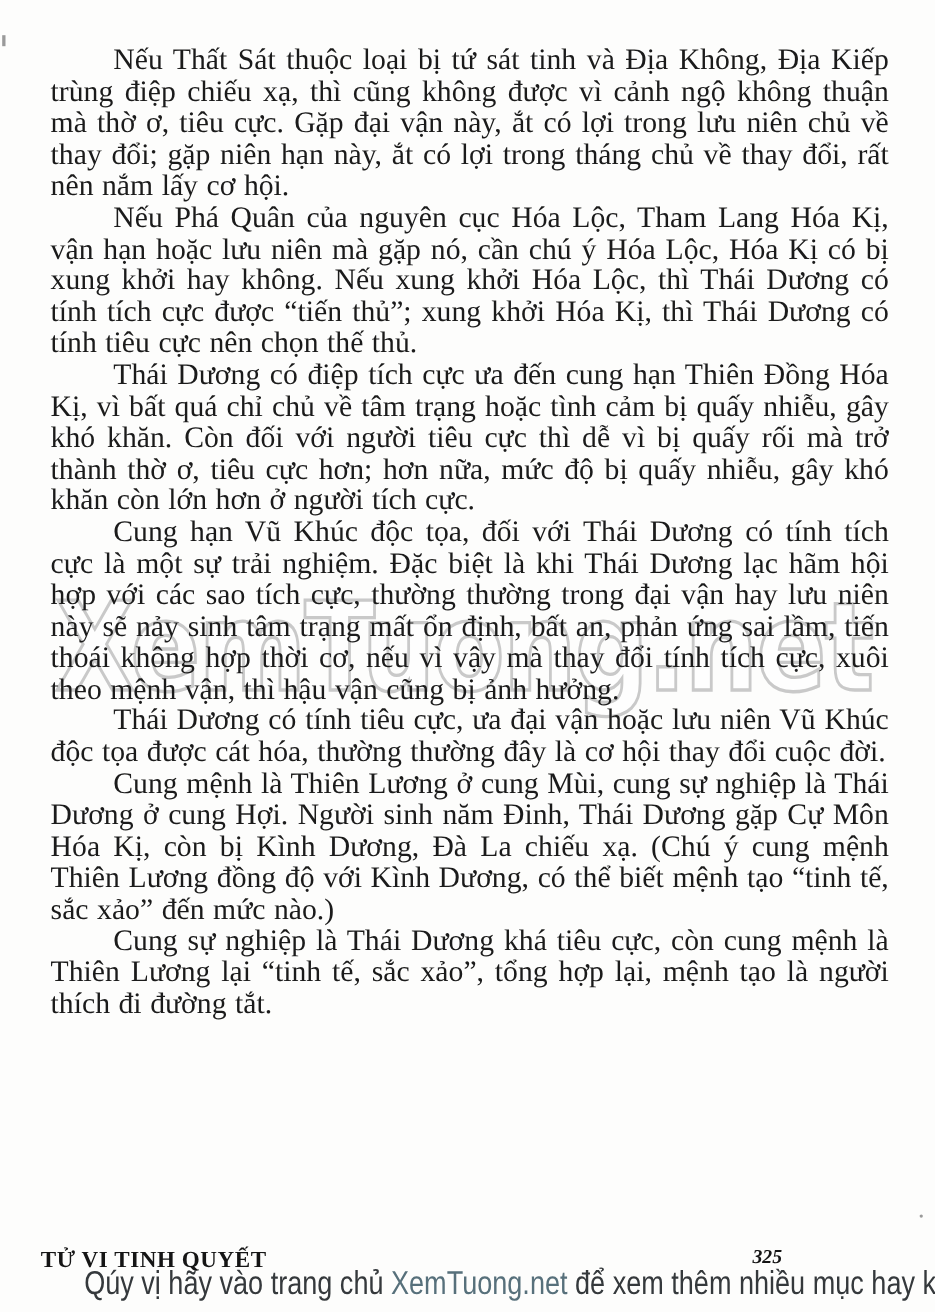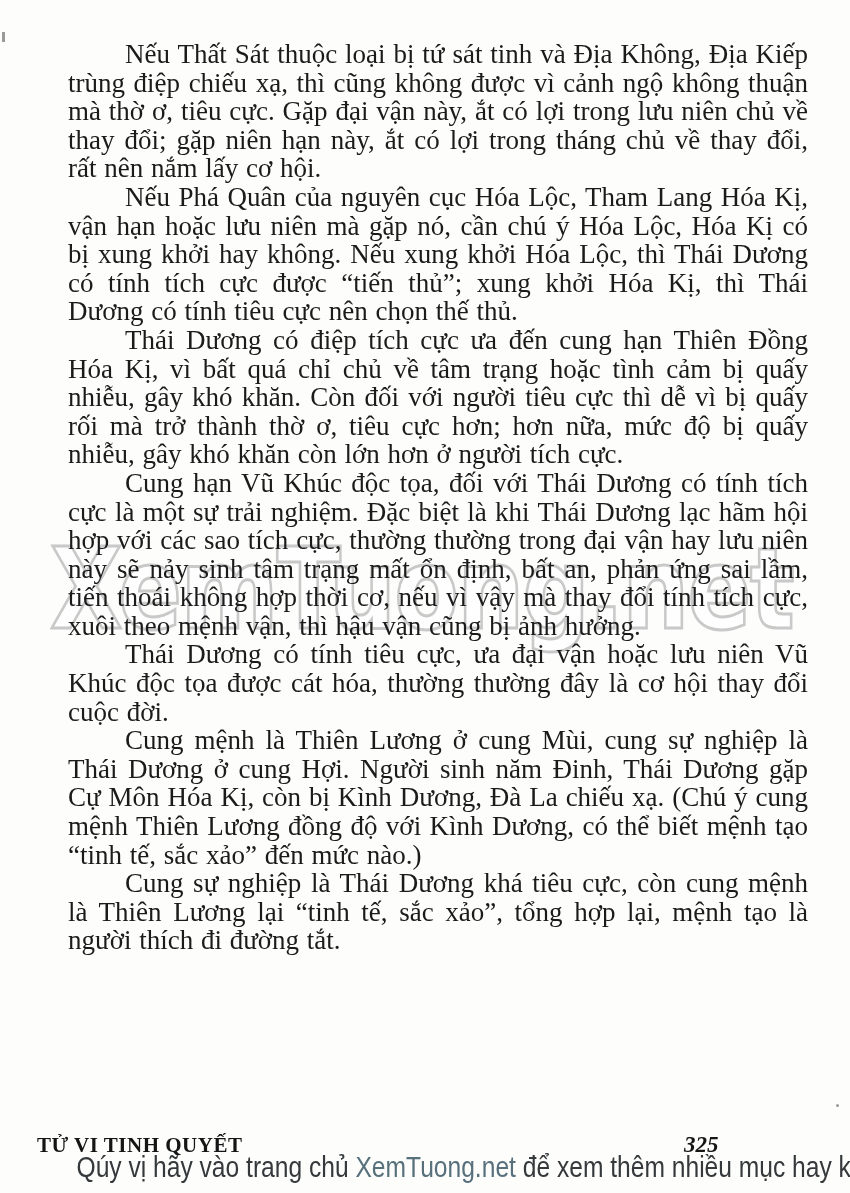--- a/index.html
+++ b/index.html
@@ -12,21 +12,20 @@
     position: relative;
     width: 850px; height: 1193px;
     background: #fdfdfc;
     overflow: hidden;
   }
   .content {
     position: absolute;
     top: 40px; left: 46px; right: 42px;
     z-index: 2;
     color: #1b1b1b;
-    margin-left: 22px;
   }
   .content p {
     margin: 0;
     font-size: 27px;
     line-height: 28.6px;
     text-align: justify;
     text-indent: 57px;
     word-spacing: 1px;
     color: #1b1b1b;
   }
@@ -58,21 +57,21 @@
     color: #151515;
     margin-top: 11px;
   }
   .page-number {
     position: absolute;
     left: 684px; top: 1132px;
     z-index: 4;
     font-family: "Liberation Serif", serif;
     font-style: italic;
     font-weight: bold;
-    font-size: 23px;
+    font-size: 18px;
     color: #151515;
   }
   .promo-line {
     position: absolute;
     left: 0; right: 0; top: 1150px;
     z-index: 3;
     text-align: center;
     font-family: "Liberation Sans", sans-serif;
     font-size: 30px;
     color: #35393c;

